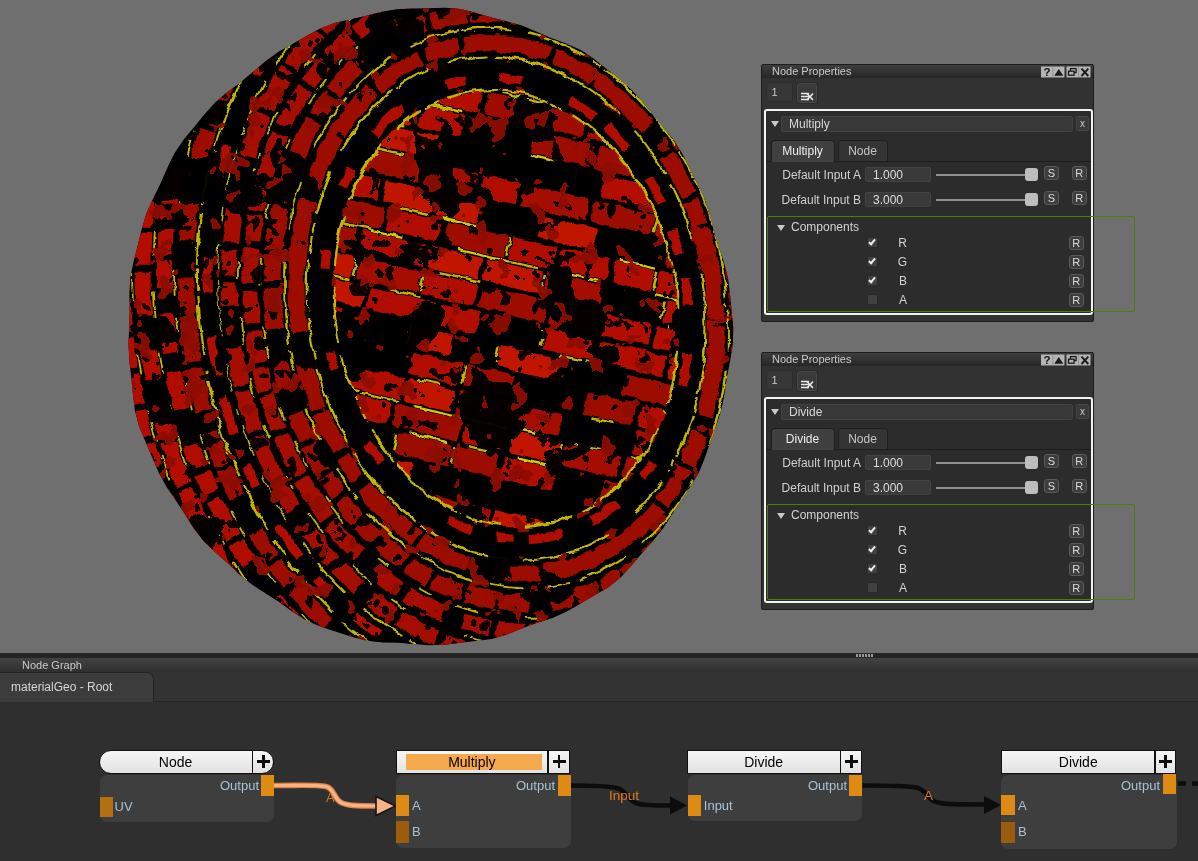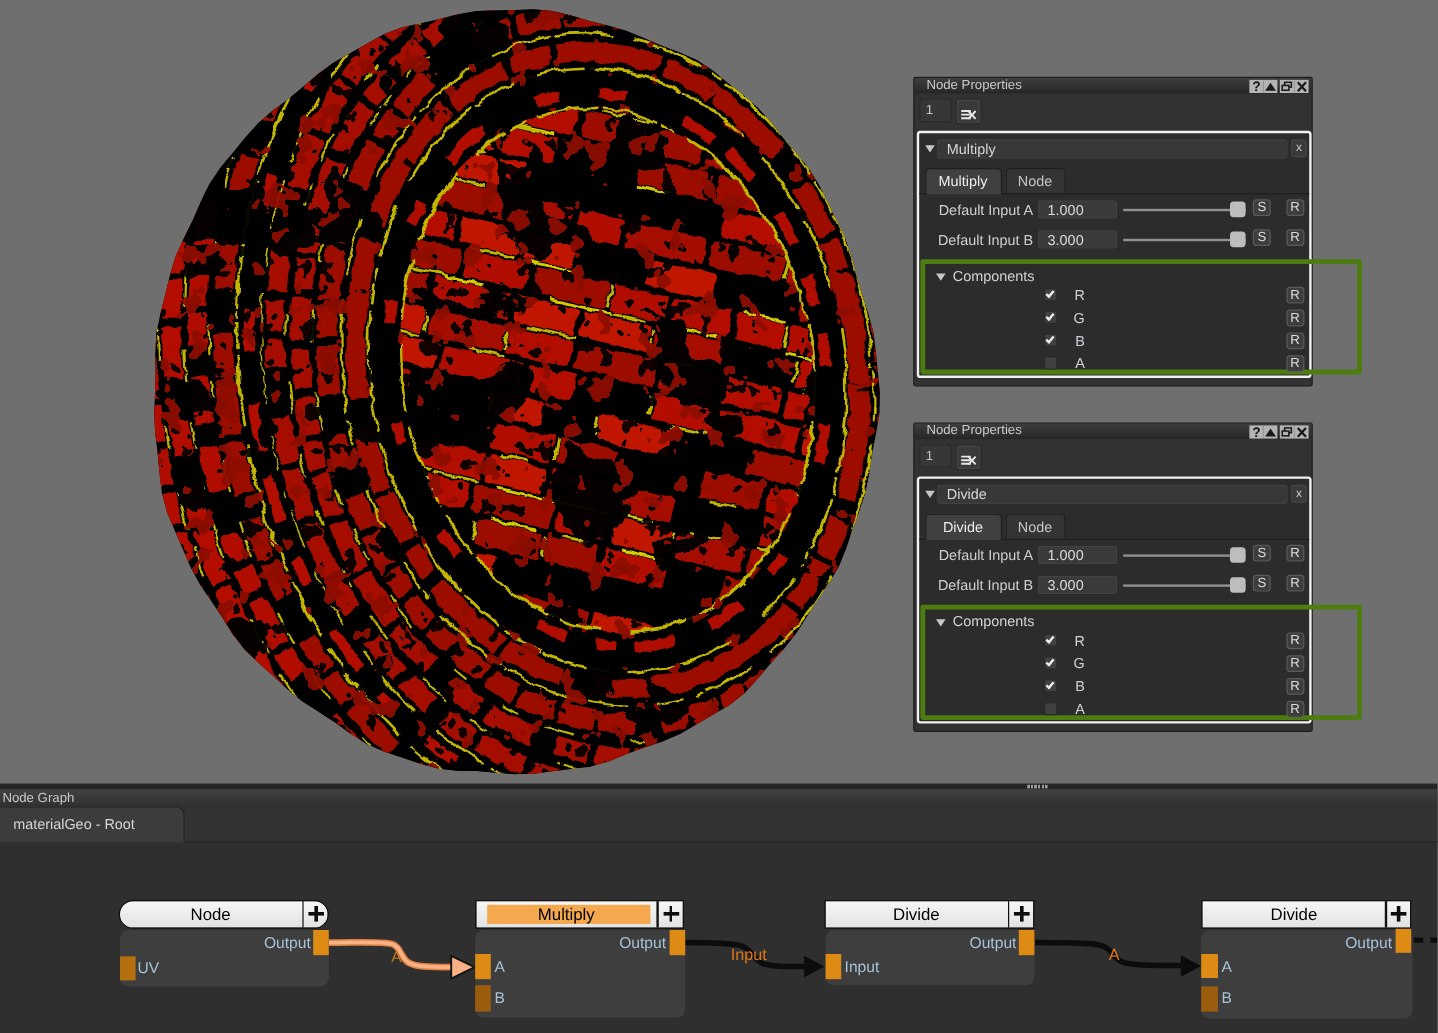--- a/index.html
+++ b/index.html
@@ -2,21 +2,21 @@
 <html><head><meta charset="utf-8"><style>
 *{margin:0;padding:0;box-sizing:border-box}
 html,body{width:1198px;height:861px;overflow:hidden;font-family:"Liberation Sans",sans-serif}
 body{background:#6f6f6f;position:relative}
 #viewport{position:absolute;left:0;top:0;width:1198px;height:653px;background:#6f6f6f}
 #splitter{position:absolute;left:0;top:653px;width:1198px;height:5px;background:#252525}
 #splitter .dots{position:absolute;left:856px;top:1px;width:17px;height:3px;
  background:repeating-linear-gradient(90deg,#9a9a9a 0 2px,transparent 2px 3px)}
 #ngraph{position:absolute;left:0;top:658px;width:1198px;height:203px;background:#2f2f2f}
 #ngtitle{position:absolute;left:0;top:0;width:1198px;height:14px;background:linear-gradient(#424242,#303030);
- color:#c9c9c9;font-size:11px;line-height:14px;padding-left:2px}
+ color:#c9c9c9;font-size:11px;line-height:14px;padding-left:22px}
 #ngtabbar{position:absolute;left:0;top:14px;width:1198px;height:30px;background:#333333;border-bottom:1px solid #242424}
 #ngtab{position:absolute;left:0;top:0;width:154px;height:30px;background:#3c3c3c;border:1px solid #232323;border-left:none;
  border-bottom:none;border-top-right-radius:7px;color:#d6d6d6;font-size:12px;line-height:29px;padding-left:11px}
 .nhead{position:absolute;top:750px;height:23.5px;background:linear-gradient(#f6f6f6,#e2e2e2);border:1px solid #111;}
 .nhead.pill{border-radius:12px}
 .ntitle{position:absolute;top:0;height:21.5px;text-align:center;font-size:14px;color:#000;line-height:22px}
 .nsep{position:absolute;top:0;width:1.6px;height:21.5px;background:#111}
 .nplus{position:absolute;top:0;height:21.5px}
 .nplus .ph{position:absolute;left:50%;top:50%;width:13px;height:2.6px;background:#0d0d0d;margin:-1.3px 0 0 -6.5px}
 .nplus .pv{position:absolute;left:50%;top:50%;width:2.6px;height:13px;background:#0d0d0d;margin:-6.5px 0 0 -1.3px}
@@ -43,21 +43,21 @@
 .tabA{background:#404040;color:#ececec;z-index:2;height:22px}
 .tabI{background:#343434;color:#c4c4c4}
 .tabline{position:absolute;left:0;top:49.5px;width:325px;height:1px;background:#1e1e1e}
 .vbox{position:absolute;width:66px;height:15px;background:#3a3a3a;border:1px solid #424242;border-radius:2px;
  color:#dcdcdc;font-size:12px;line-height:14px;padding-left:7px}
 .strack{position:absolute;width:102px;height:2px;background:#919191}
 .shandle{position:absolute;width:13px;height:13px;background:#bdbdbd;border-radius:3px}
 .sbtn,.rbtn{position:absolute;width:15px;height:14px;background:#3d3d3d;border:1px solid #5a5a5a;border-radius:3px;
  color:#dcdcdc;font-size:11px;line-height:12px;text-align:center}
 .rbtn{width:14.5px}
-.cbox{position:absolute;left:1px;top:105px;width:368px;height:96px;border:4px solid #4d7c0f;border-radius:2px}
+.cbox{position:absolute;left:1px;top:105px;width:368px;height:96px;border:1px solid #4d7c0f;border-radius:2px}
 .cb{position:absolute;width:11px;height:11px;background:#414141;border:1px solid #2a2a2a;border-radius:2px}
 .chk{position:absolute;left:2px;top:0px;width:4px;height:7px;border:solid #ececec;border-width:0 2px 2px 0;
  transform:rotate(40deg)}
 </style></head><body>
 <div id="viewport"><svg width="1198" height="654" viewBox="0 0 1198 654">
 <defs>
 <clipPath id="sil">
           <path d="M733.2,327.5 L732.9,344.3 L730.1,360.9 L726.9,377.3 L724.5,393.7 L721.3,410.1 L716.1,425.9 L710.4,441.4 L705.1,457.2 L698.9,472.5 L690.4,486.6 L681.0,500.1 L672.4,514.0 L663.6,527.8 L653.4,540.6 L642.5,552.6 L631.9,565.1 L620.8,577.3 L608.1,587.4 L594.1,595.6 L580.2,603.8 L566.4,611.8 L551.7,618.2 L536.6,623.1 L521.8,628.6 L507.0,634.5 L491.8,638.9 L476.1,640.9 L460.4,642.7 L444.8,644.7 L429.0,645.3 L413.3,643.9 L397.6,642.6 L381.7,642.2 L365.9,640.6 L350.5,636.6 L335.4,631.5 L320.2,626.4 L305.5,620.0 L291.9,611.2 L278.9,601.8 L265.4,593.2 L251.9,584.6 L239.4,574.4 L227.7,563.3 L215.6,552.6 L203.8,541.3 L193.8,528.4 L185.1,514.4 L176.0,500.8 L166.7,487.2 L158.8,472.7 L152.3,457.4 L145.7,442.2 L139.2,426.8 L134.9,410.6 L132.9,393.9 L131.3,377.2 L129.3,360.7 L128.5,344.1 L129.2,327.5 L129.7,311.0 L129.4,294.3 L130.3,277.6 L133.7,261.3 L137.8,245.2 L141.7,229.0 L146.5,213.1 L153.4,198.1 L160.7,183.3 L167.3,168.1 L174.5,153.2 L183.7,139.6 L194.2,127.0 L204.5,114.3 L215.4,102.2 L227.7,91.7 L240.7,82.3 L253.0,72.1 L265.2,61.4 L278.2,52.1 L292.1,44.2 L306.0,36.2 L320.1,28.4 L335.1,22.7 L350.7,19.3 L366.2,15.8 L381.6,11.8 L397.3,9.2 L413.2,8.6 L429.0,8.3 L444.9,7.8 L460.7,9.1 L476.2,13.0 L491.5,17.6 L506.8,21.3 L522.0,25.6 L536.7,31.7 L551.2,38.0 L566.1,43.6 L580.9,50.1 L594.3,59.0 L606.9,69.3 L619.5,79.3 L631.8,89.9 L642.7,102.1 L652.7,115.1 L663.2,127.5 L673.7,140.0 L682.5,153.9 L689.8,168.7 L696.9,183.5 L704.1,198.3 L709.6,213.9 L713.6,230.0 L718.3,245.7 L723.7,261.4 L727.9,277.6 L730.0,294.1 L731.6,310.8 Z"></path>
         </clipPath>
 <clipPath id="face">

